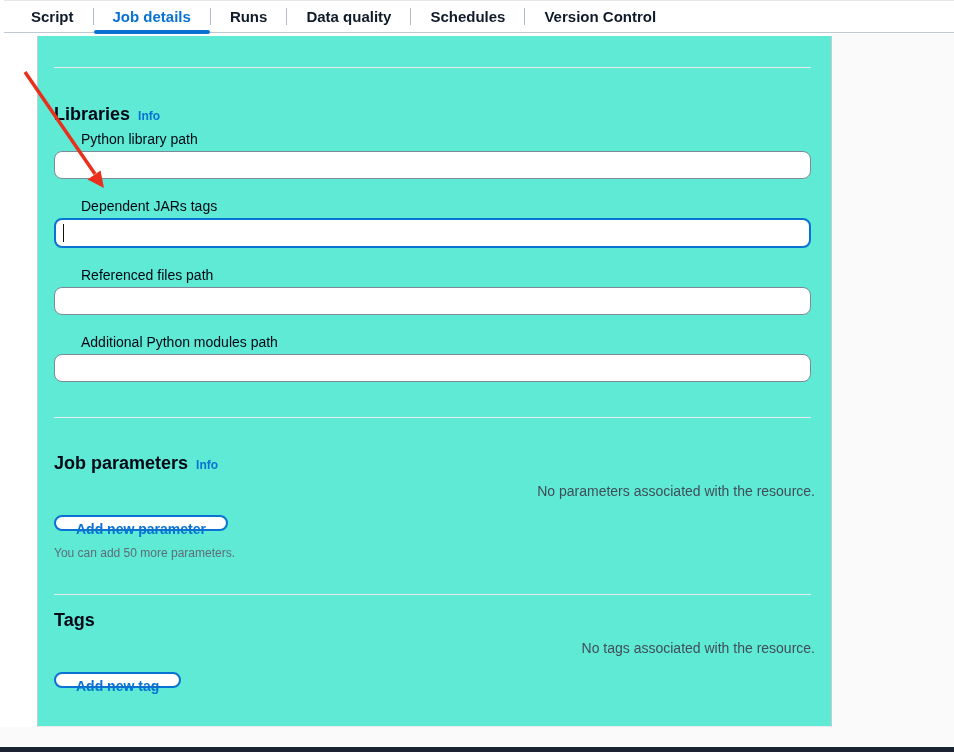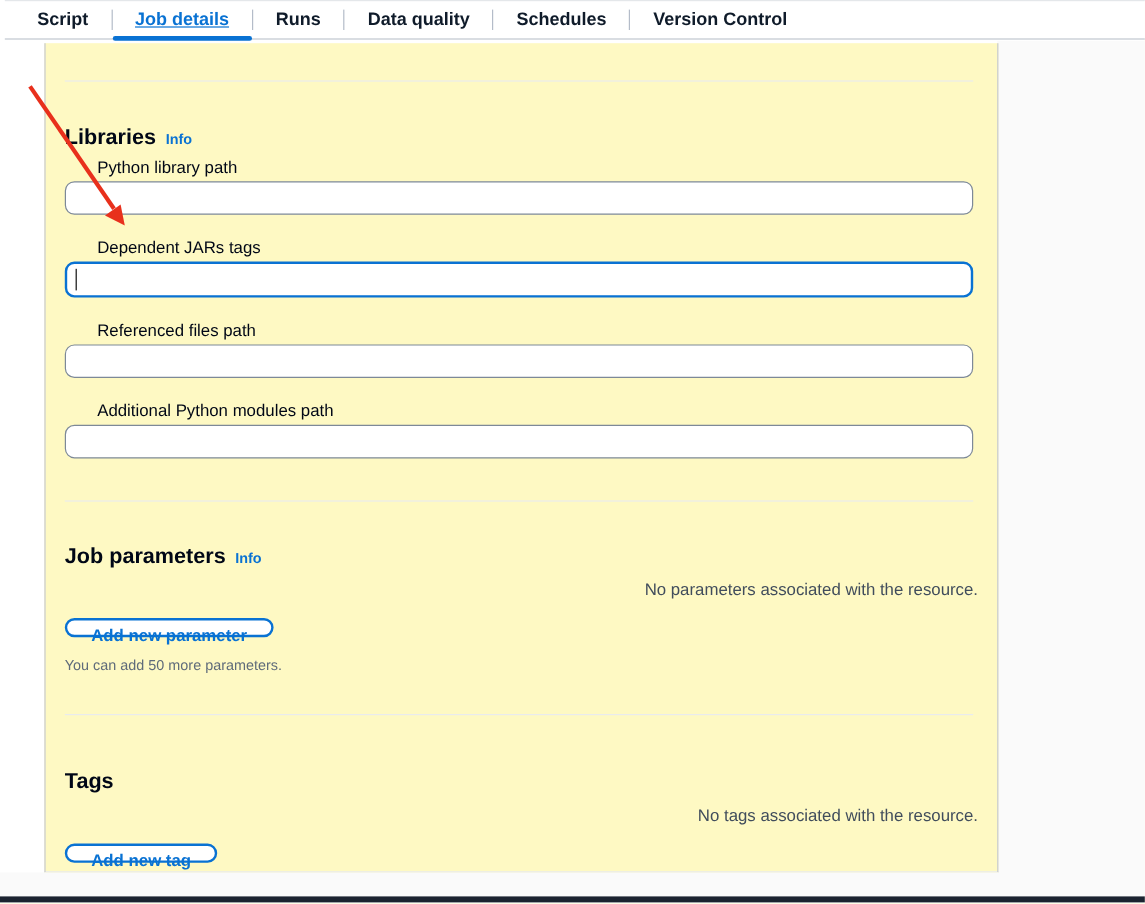--- a/index.html
+++ b/index.html
@@ -28,21 +28,21 @@
     position: relative;
     display: flex;
     align-items: center;
     padding: 0 19px;
     font-size: 15px;
     font-weight: bold;
     color: #0f1b2a;
     cursor: pointer;
     white-space: nowrap;
   }
-  .tab.active { color: #0972d3; text-decoration: underline; }
+  .tab.active { color: #0972d3; }
   .tab.active::after {
     content: "";
     position: absolute;
     left: 0; right: 0; bottom: -2px;
     height: 4px;
     border-radius: 2px;
     background: #0972d3;
   }
   .tab-sep {
     width: 1px;
@@ -69,21 +69,21 @@
     left: 0; top: 747px;
     width: 954px; height: 5px;
     background: #1b2330;
   }
 
   
   .panel {
     position: absolute;
     left: 37px; top: 36px;
     width: 795px; height: 691px;
-    background: #fef9c3;
+    background: #5eead4;
     border-left: 1px solid #c6cad1;
     border-right: 1px solid #c6cad1;
     border-bottom: 1px solid #e9ebed;
   }
   .content {
     padding: 0 16px;
     width: 100%;
   }
   .divider {
     border: none;
@@ -99,21 +99,21 @@
     display: flex;
     align-items: baseline;
     gap: 8px;
     font-size: 18px;
     line-height: 22px;
     font-weight: bold;
     color: #000716;
   }
   .heading-libraries { margin-top: 35px; }
   .heading-params    { margin-top: 34px; }
-  .heading-tags      { margin-top: 44px; align-items: flex-end; }
+  .heading-tags      { margin-top: 14px; align-items: flex-end; }
   .info-link {
     font-size: 12px;
     line-height: 14px;
     font-weight: bold;
     color: #0972d3;
     cursor: pointer;
     text-decoration: none;
   }
 
   .field-label {

